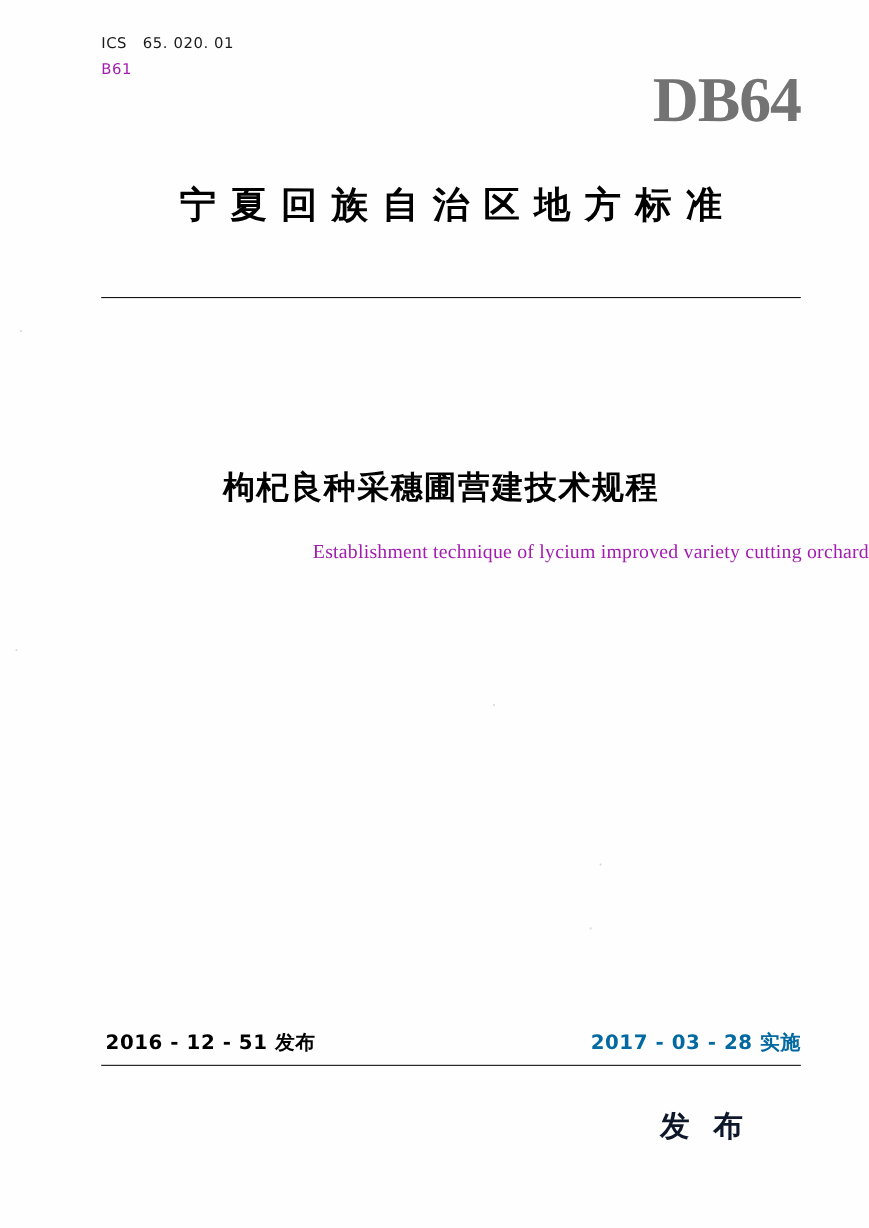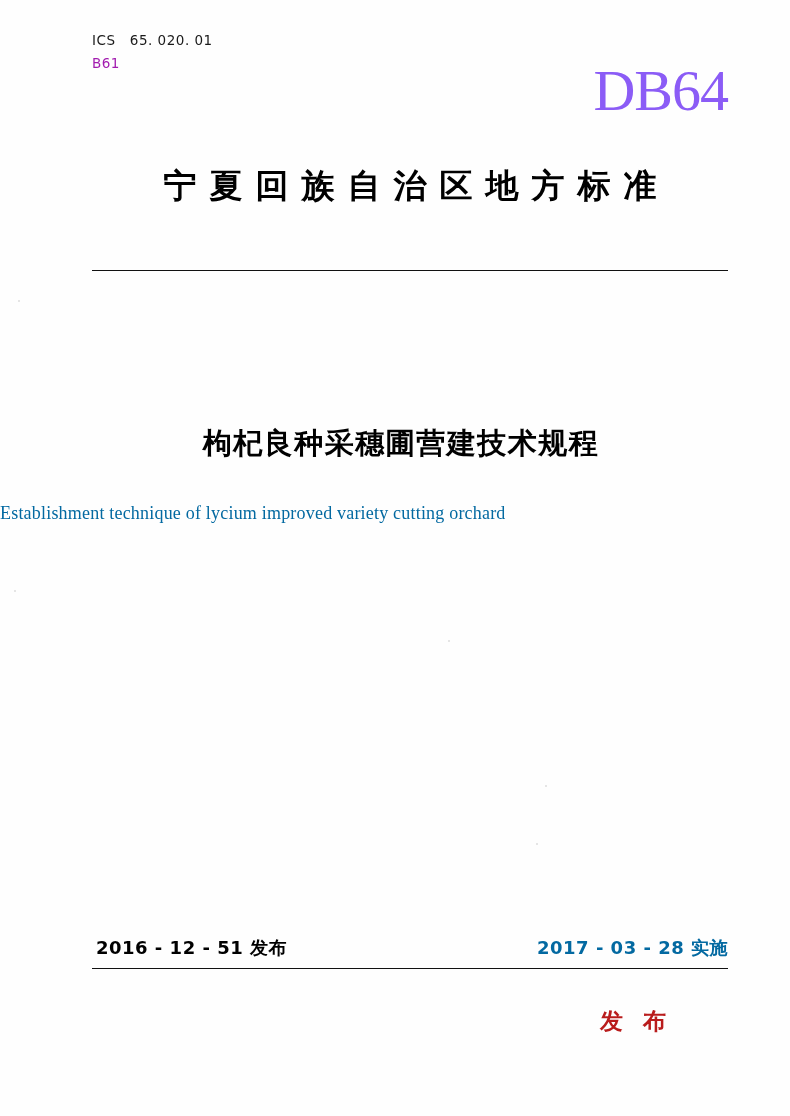--- a/index.html
+++ b/index.html
@@ -43,24 +43,24 @@
     color: #a21caf;
     margin-top: 2px;
   }
 
   
   .db-mark {
     position: absolute;
     right: 62px;
     top: 62px;
     font-family: "Liberation Serif", serif;
-    font-weight: normal;
+    font-weight: bold;
     font-size: 58px;
     letter-spacing: -1px;
-    color: #8b5cf6;
+    color: #737373;
     line-height: 1;
     margin-left: 12px;
   }
 
   
   .standard-org {
     position: absolute;
     left: 92px;
     right: 62px;
     top: 140px;
@@ -115,26 +115,26 @@
     font-family: "DejaVu Sans", sans-serif;
     font-weight: bold;
     font-size: 29px;
     letter-spacing: 1.5px;
     color: #000;
   }
   .doc-title-en {
     position: absolute;
     left: 0;
     right: 0;
-    top: 503px;
-    text-align: left;
+    top: 491px;
+    text-align: right;
     font-family: "Liberation Serif", serif;
     font-size: 18px;
     letter-spacing: 0.2px;
-    color: #0369a1;
+    color: #a21caf;
   }
 
   
   .date-issue {
     position: absolute;
     left: 96px;
     top: 936px;
     font-family: "DejaVu Sans", sans-serif;
     font-weight: bold;
     font-size: 18px;
@@ -162,23 +162,23 @@
     font-size: 23px;
     letter-spacing: 1.5px;
     color: #000;
   }
   .publish-verb {
     position: absolute;
     left: 600px;
     top: 1006px;
     font-family: "DejaVu Sans", sans-serif;
     font-weight: bold;
-    font-size: 23px;
+    font-size: 27px;
     letter-spacing: 6px;
-    color: #b91c1c;
+    color: #0f172a;
   }
 
   
   .speck {
     position: absolute;
     background: #dcdcdc;
     width: 2px;
     height: 2px;
     border-radius: 50%;
   }

